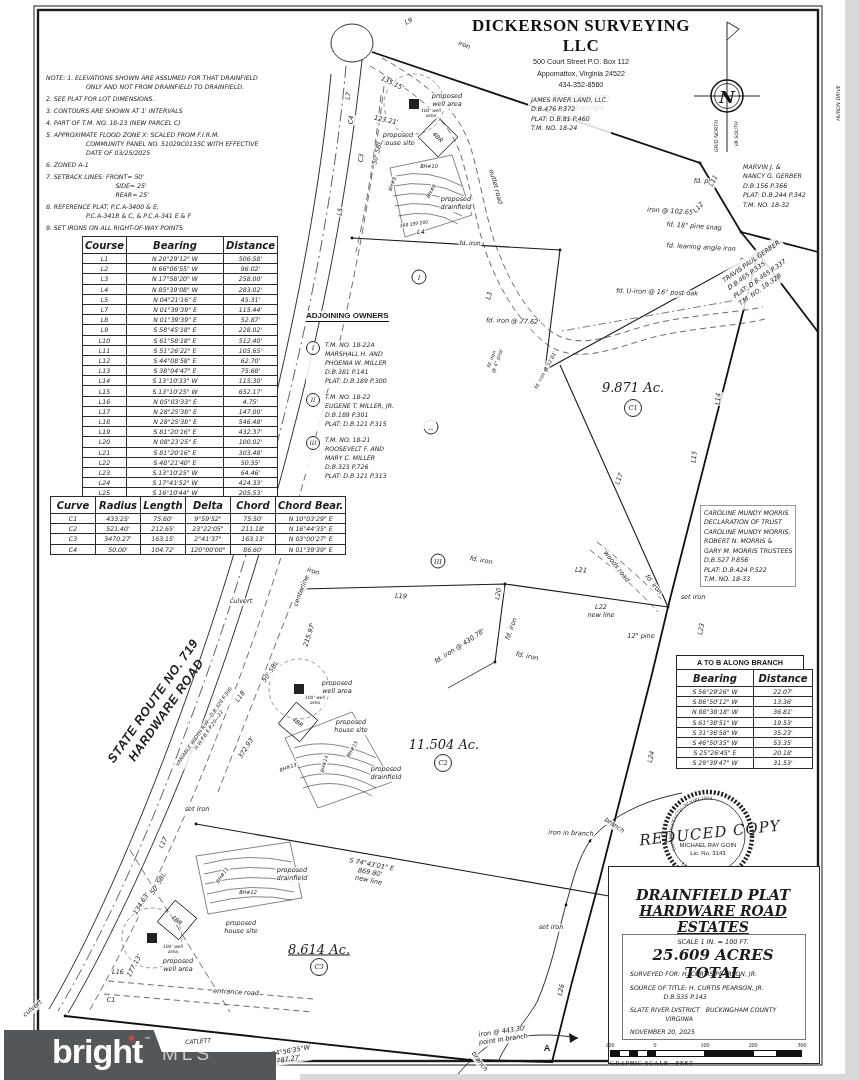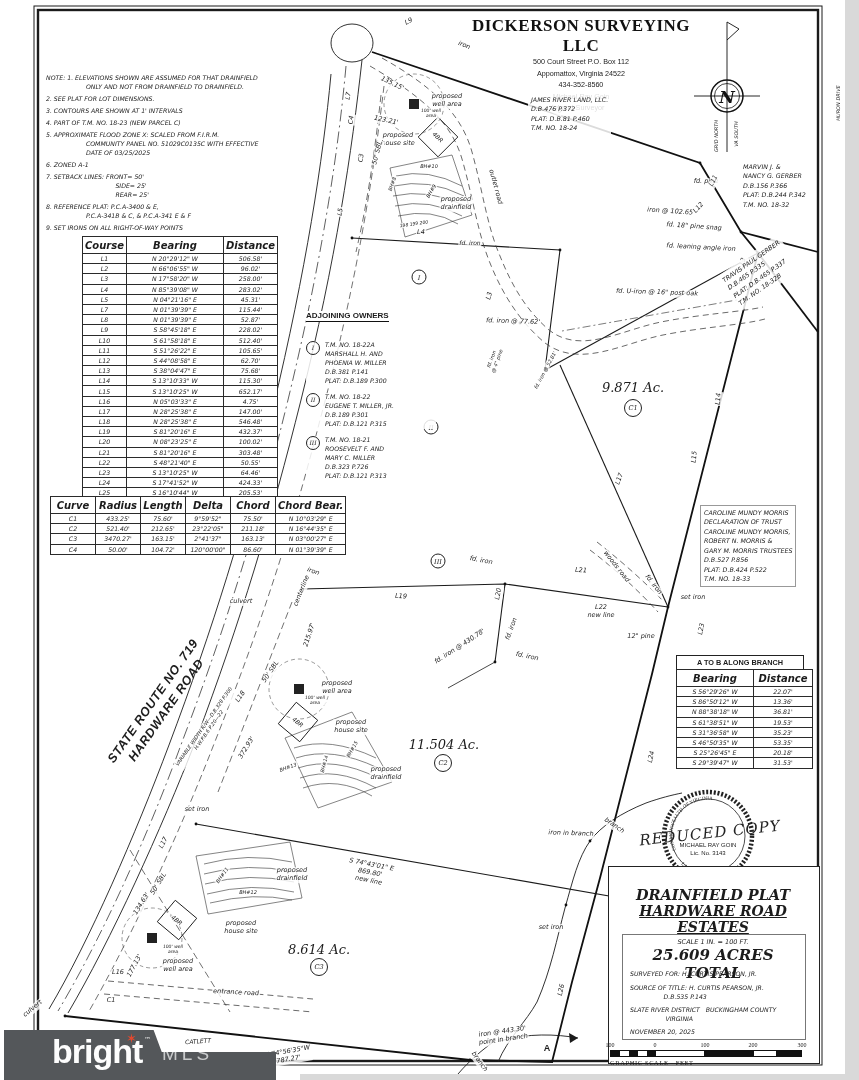--- a/index.html
+++ b/index.html
@@ -319,21 +319,21 @@
       <div class="lbl" style="left: 248px; top: 892px; font-size: 5px; transform: translate(-50%, -50%) rotate(0deg);">BH#12</div>
       <div class="lbl" style="left: 292px; top: 875px; transform: translate(-50%, -50%) rotate(0deg);">proposed
 drainfield</div>
       <div class="lbl" style="left: 177px; top: 920px; font-size: 6px; transform: translate(-50%, -50%) rotate(40deg);">4BR</div>
       <div class="lbl" style="left: 241px; top: 928px; transform: translate(-50%, -50%) rotate(0deg);">proposed
 house site</div>
       <div class="lbl" style="left: 173px; top: 949px; font-size: 4.5px; transform: translate(-50%, -50%) rotate(0deg);">100' well
 area</div>
       <div class="lbl" style="left: 178px; top: 966px; transform: translate(-50%, -50%) rotate(0deg);">proposed
 well area</div>
-      <div class="lbl ac" style="left: 319px; top: 949px; transform: translate(-50%, -50%) rotate(0deg);">8.614 Ac.</div>
+      <div class="lbl ac" style="left: 319px; top: 949px; transform: translate(-50%, -50%) rotate(0deg); text-decoration: underline;">8.614 Ac.</div>
       <div class="lbl" style="left: 236px; top: 993px; transform: translate(-50%, -50%) rotate(3deg);">entrance road</div>
       <div class="lbl" style="left: 142px; top: 904px; transform: translate(-50%, -50%) rotate(-58deg);">134.63'</div>
       <div class="lbl" style="left: 159px; top: 884px; transform: translate(-50%, -50%) rotate(-58deg);">50' SBL</div>
       <div class="lbl" style="left: 135px; top: 966px; transform: translate(-50%, -50%) rotate(-62deg);">177.13'</div>
       <div class="lbl" style="left: 118px; top: 973px; transform: translate(-50%, -50%) rotate(0deg);">L16</div>
       <div class="lbl" style="left: 111px; top: 1001px; transform: translate(-50%, -50%) rotate(0deg);">C1</div>
       <div class="lbl" style="left: 33px; top: 1009px; transform: translate(-50%, -50%) rotate(-40deg);">culvert</div>
       <div class="lbl" style="left: 551px; top: 928px; transform: translate(-50%, -50%) rotate(0deg);">set iron</div>
       <div class="lbl" style="left: 562px; top: 990px; transform: translate(-50%, -50%) rotate(-78deg);">L26</div>
       <div class="lbl" style="left: 652px; top: 757px; transform: translate(-50%, -50%) rotate(-77deg);">L24</div>

